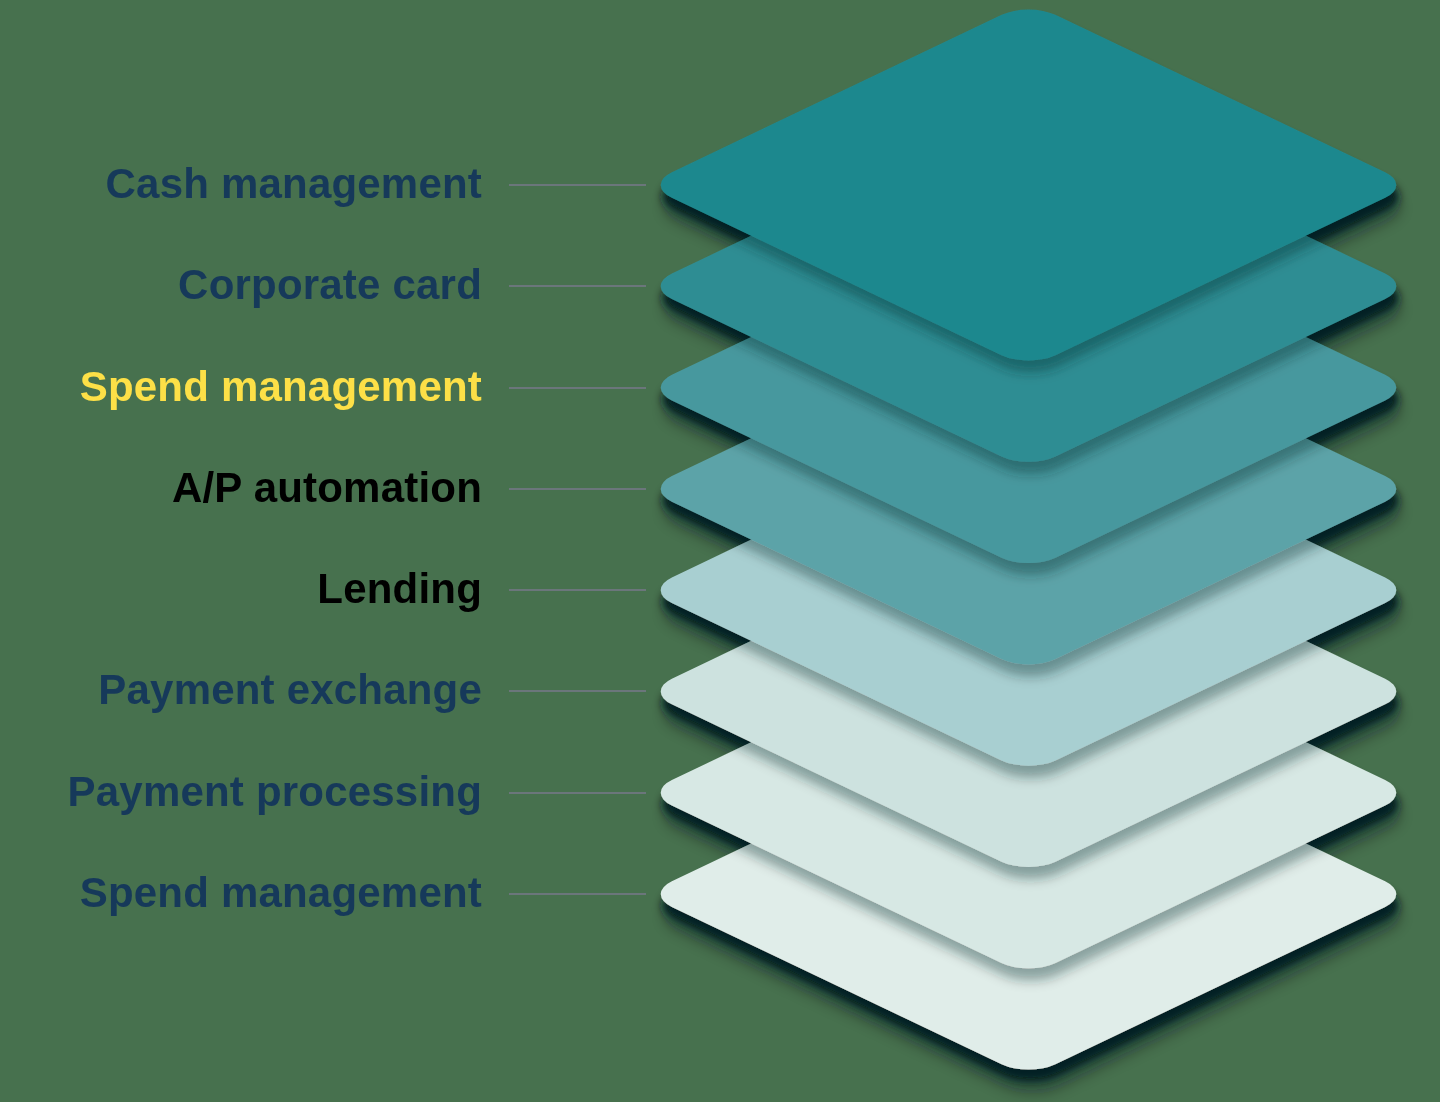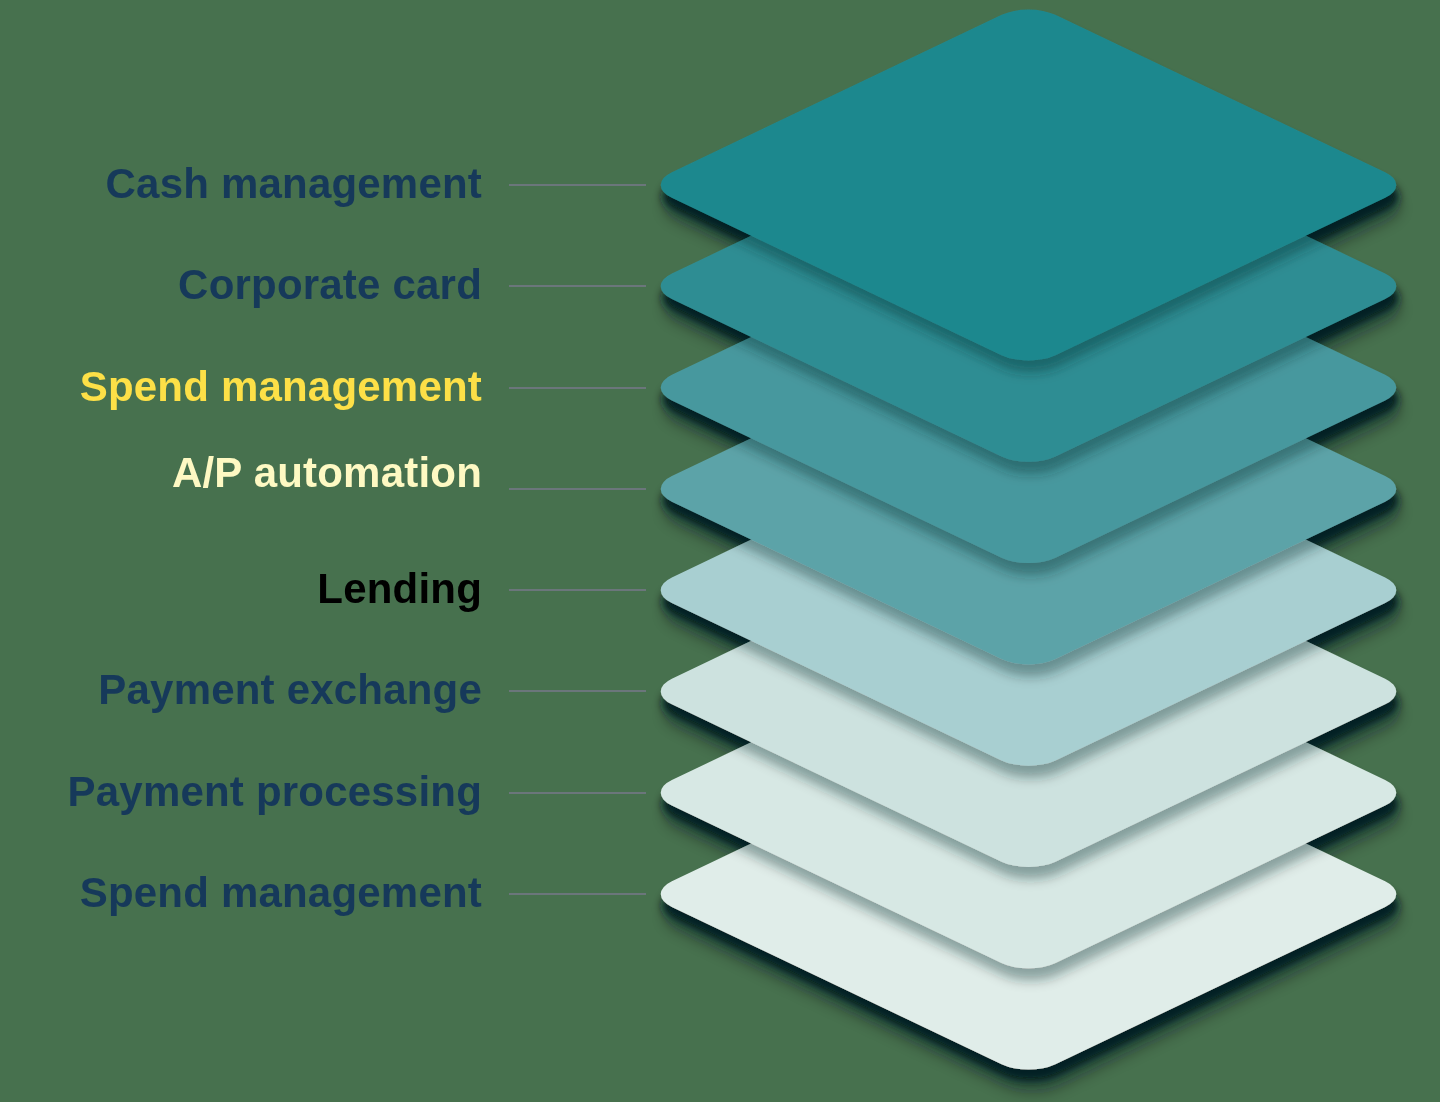--- a/index.html
+++ b/index.html
@@ -121,19 +121,19 @@
         </g>
         <g filter="url(#innerShadow)">
           <rect x="-271.175450585041" y="-271.175450585041" width="542.350901170082" height="542.350901170082" rx="38" ry="38" fill="url(#grad0)" transform="translate(1028.5 185) scale(1 0.4772) rotate(45)"></rect>
         </g>
       </g>
     </svg>
 
   <div class="label" style="top: 185px; color: rgb(22, 57, 90);">Cash management</div>
   <div class="label" style="top: 286px; color: rgb(22, 57, 90); margin-left: 12px;">Corporate card</div>
   <div class="label" style="top: 388px; color: #fde047;">Spend management</div>
-  <div class="label" style="top: 474px; color: #fef9c3;">A/P automation</div>
+  <div class="label" style="top: 489px; color: #000000;">A/P automation</div>
   <div class="label" style="top: 590px; color: #000000;">Lending</div>
   <div class="label" style="top: 691px; color: rgb(22, 57, 90);">Payment exchange</div>
   <div class="label" style="top: 793px; color: rgb(22, 57, 90); margin-left: 7px;">Payment processing</div>
   <div class="label" style="top: 894px; color: rgb(22, 57, 90);">Spend management</div>
 
 </div>
 
 </body></html>

